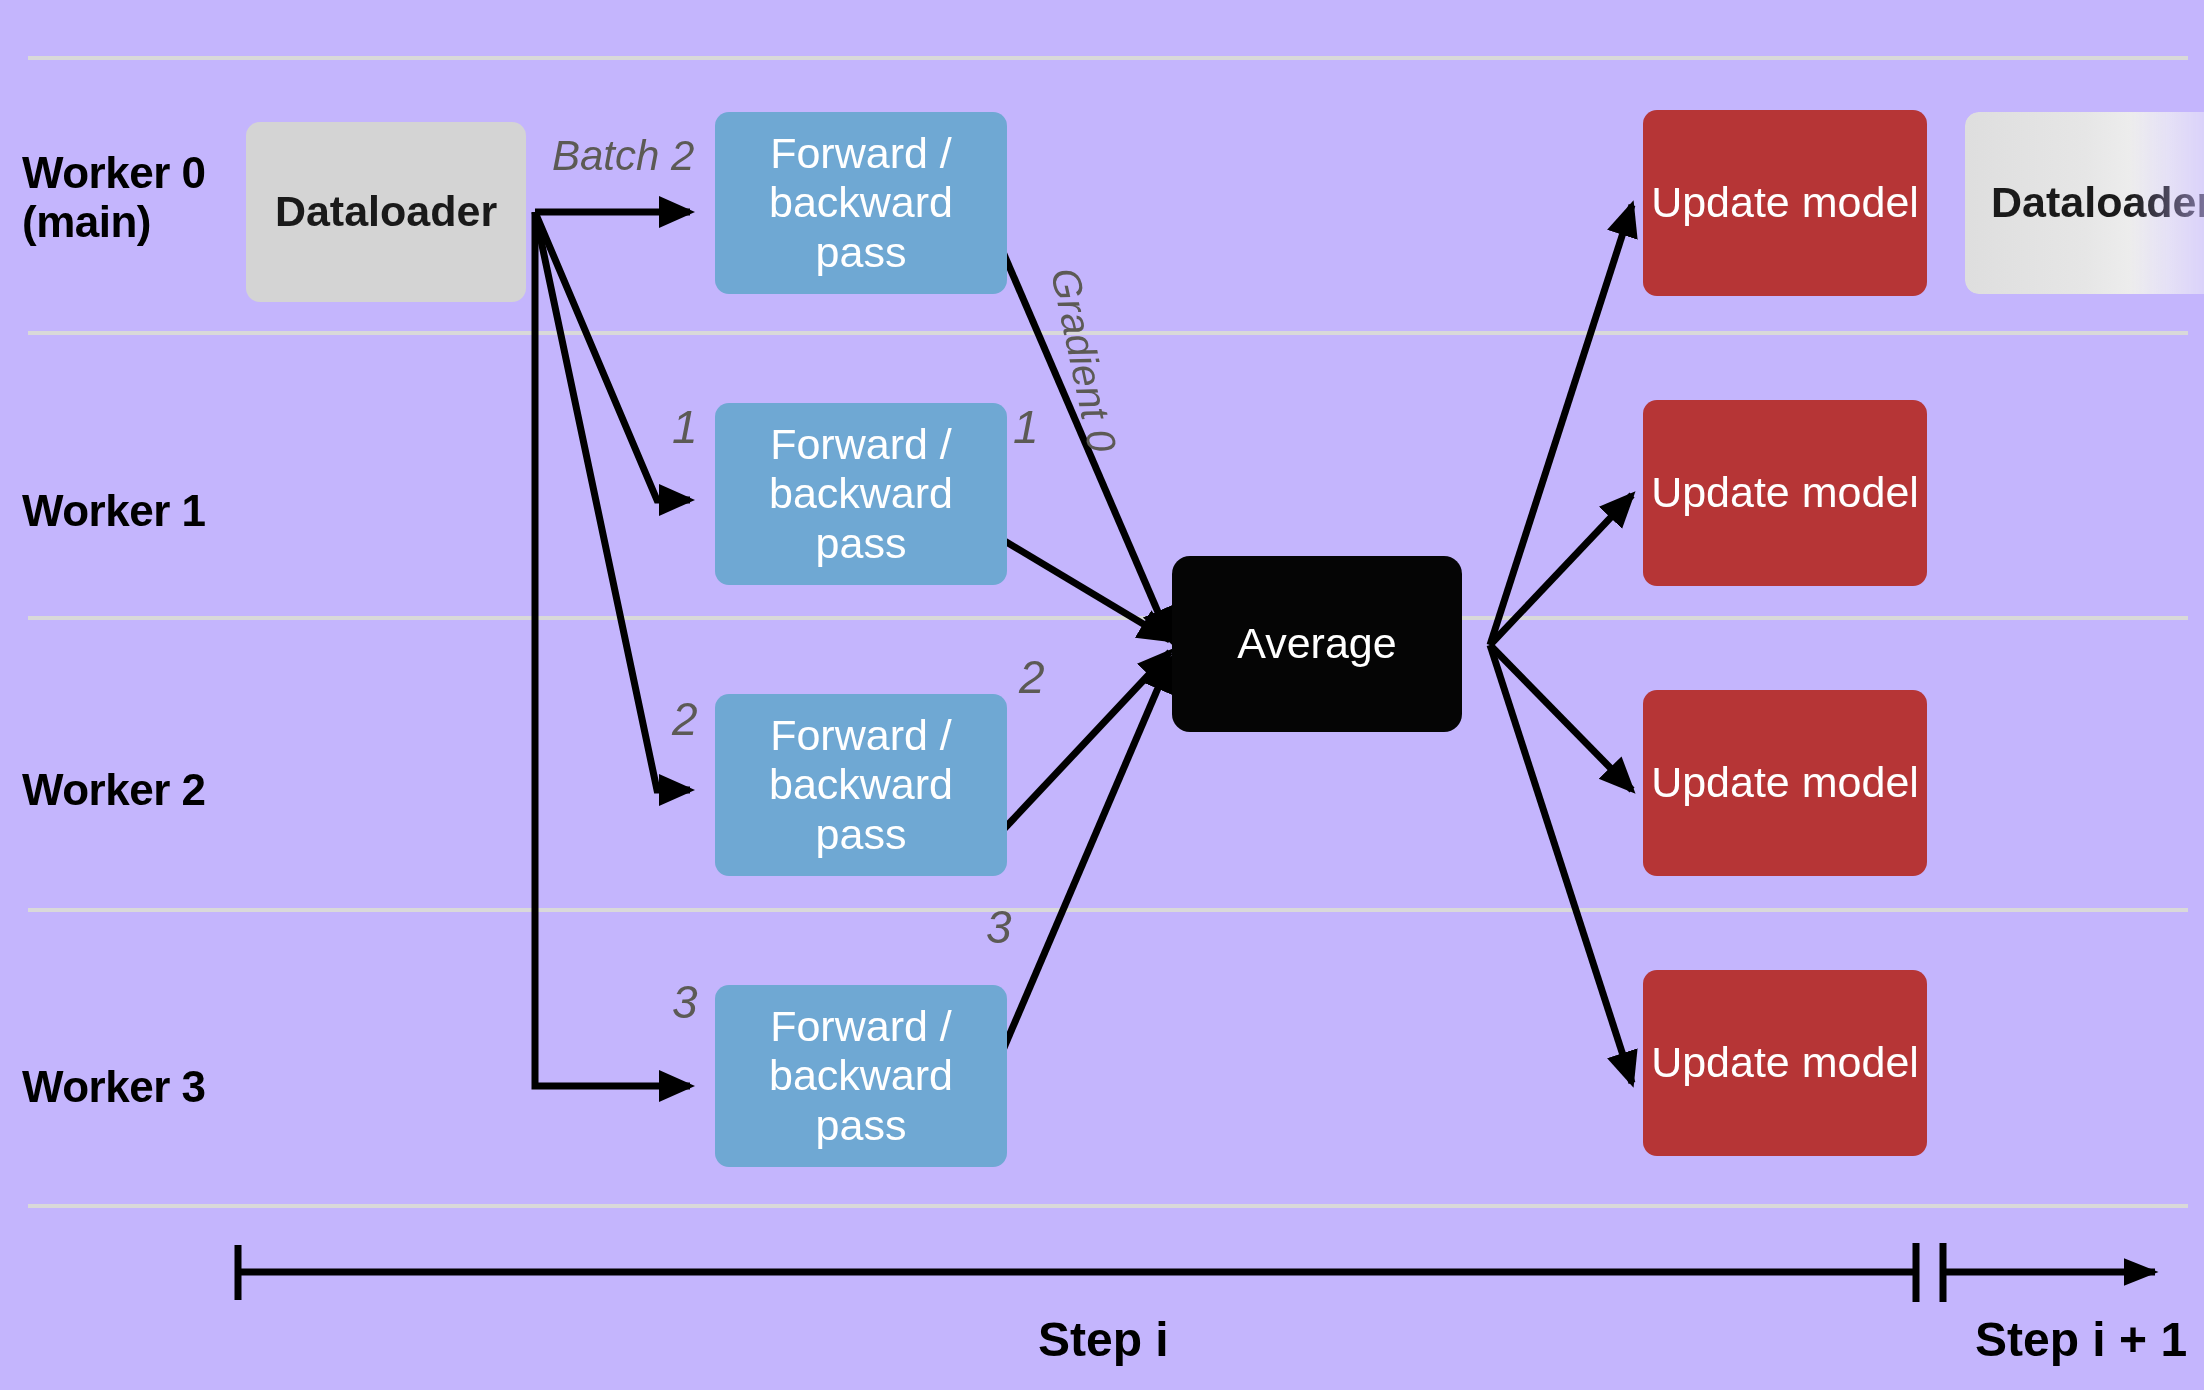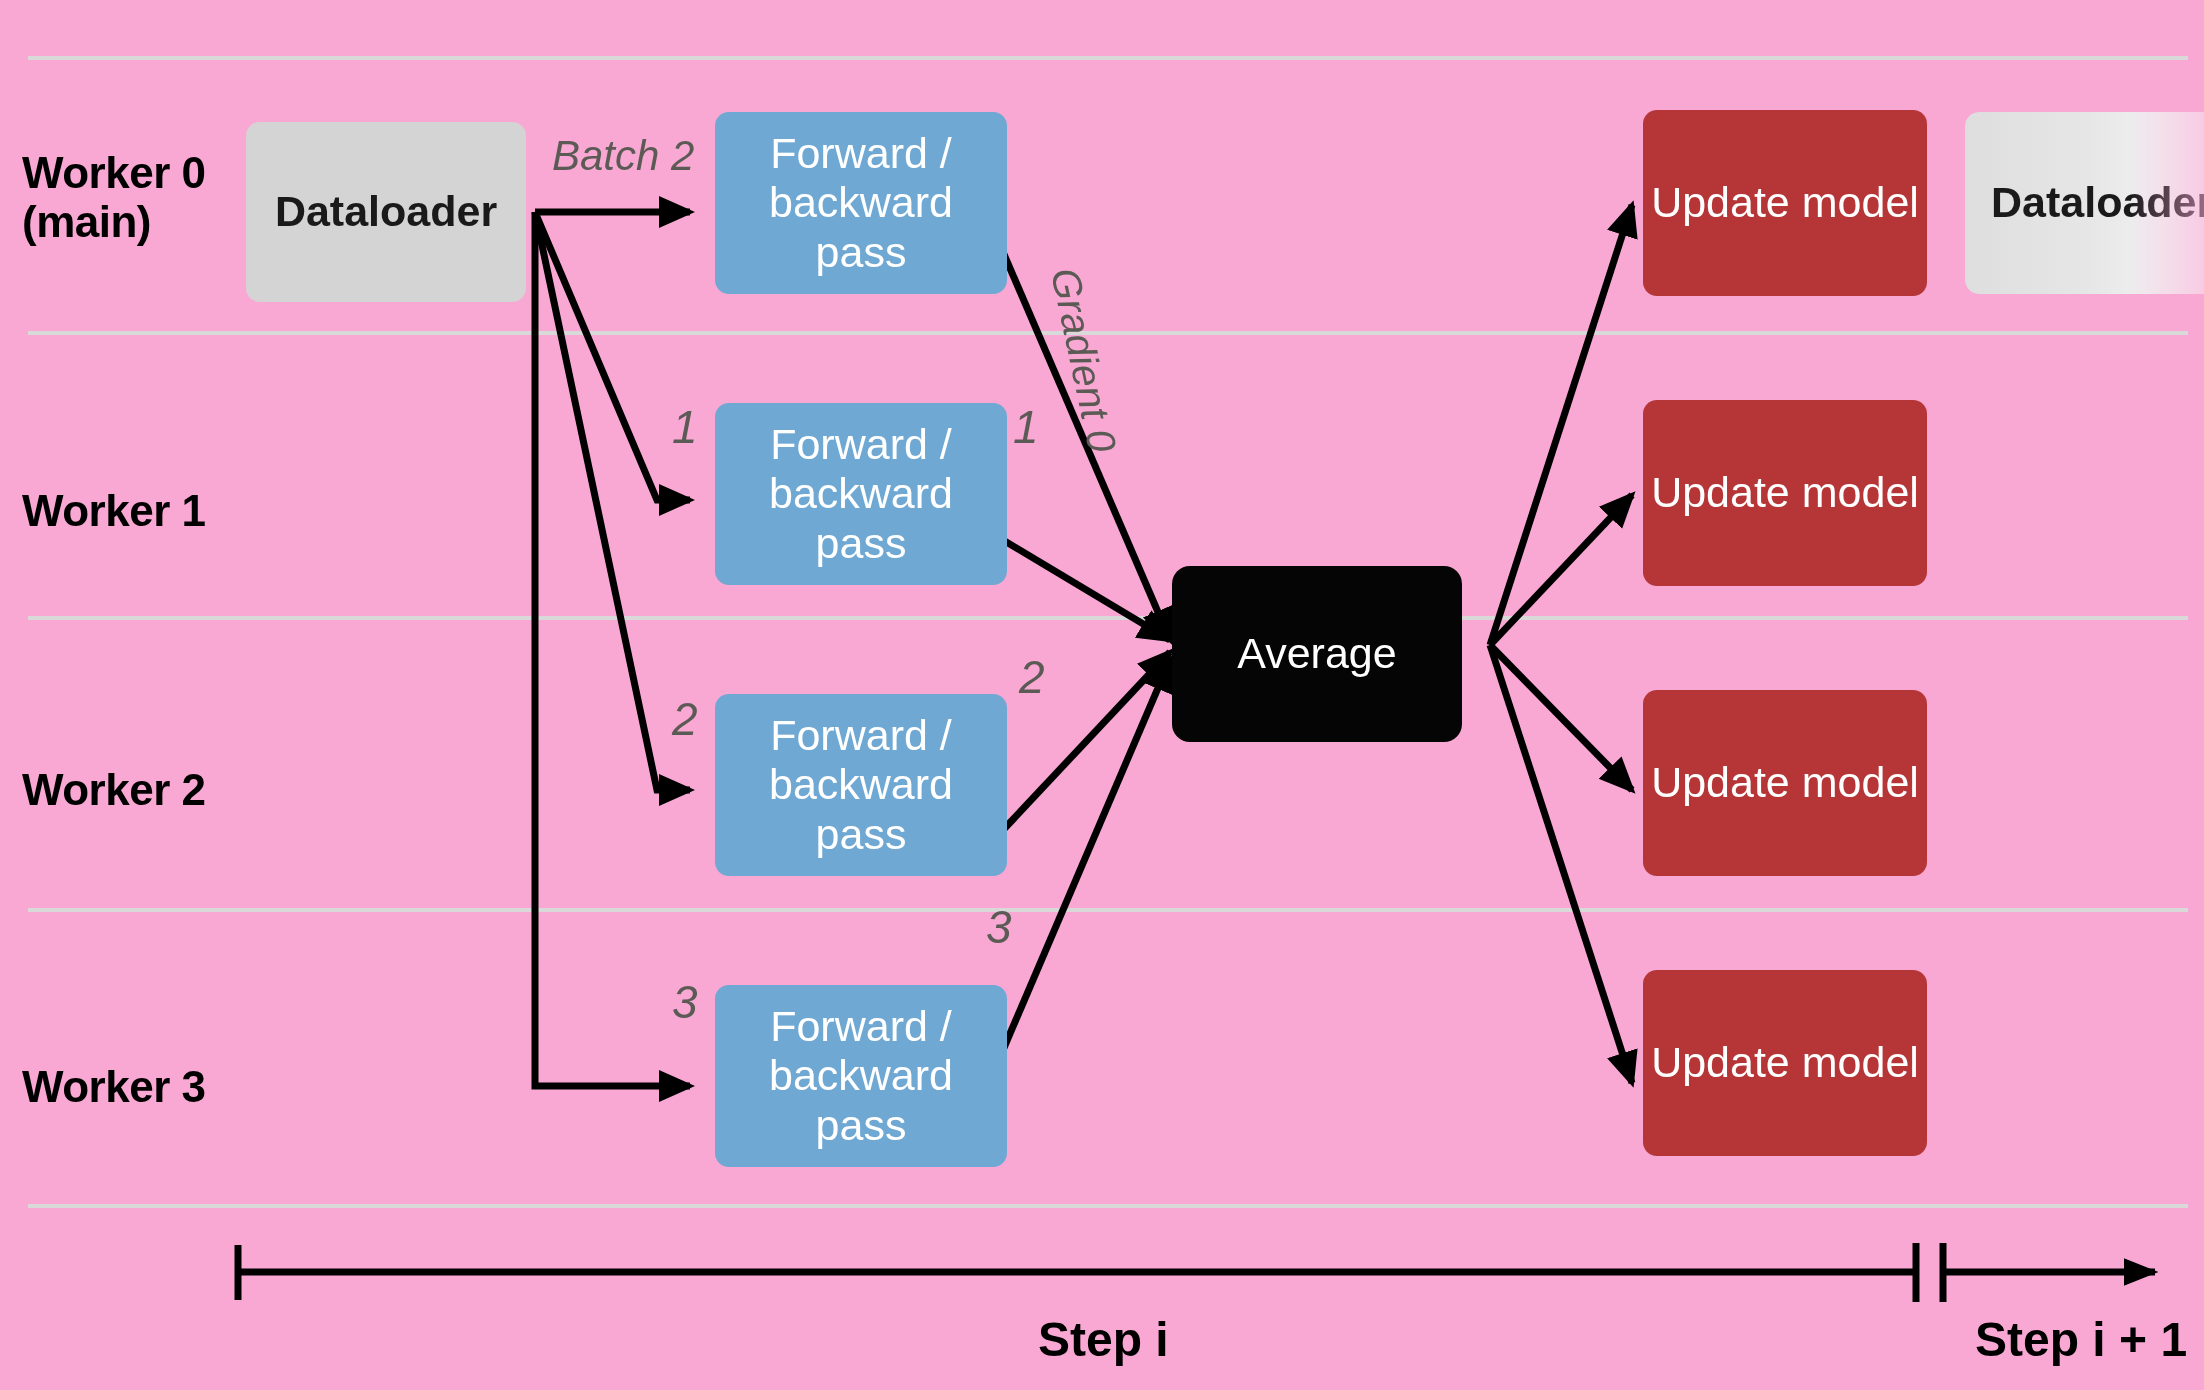--- a/index.html
+++ b/index.html
@@ -4,21 +4,21 @@
 <style>
   html, body {
     margin: 0;
     padding: 0;
     background: #ffffff;
   }
   #stage {
     position: relative;
     width: 2204px;
     height: 1390px;
-    background: #f9a8d4;
+    background: #c4b5fd;
     font-family: "Liberation Sans", sans-serif;
     overflow: hidden;
   }
   svg.layer {
     position: absolute;
     left: 0;
     top: 0;
     width: 2204px;
     height: 1390px;
     pointer-events: none;
@@ -69,21 +69,20 @@
   .node-fb {
     background: #6fa8d3;
     color: #ffffff;
     font-weight: normal;
   }
   .node-avg {
     background: #050505;
     color: #ffffff;
     font-weight: normal;
     border-radius: 18px;
-    margin-top: 10px;
   }
   .node-update {
     background: #b63536;
     color: #ffffff;
     font-weight: normal;
     text-align: center;
   }
   .edge-label {
     position: absolute;
     font-style: italic;

